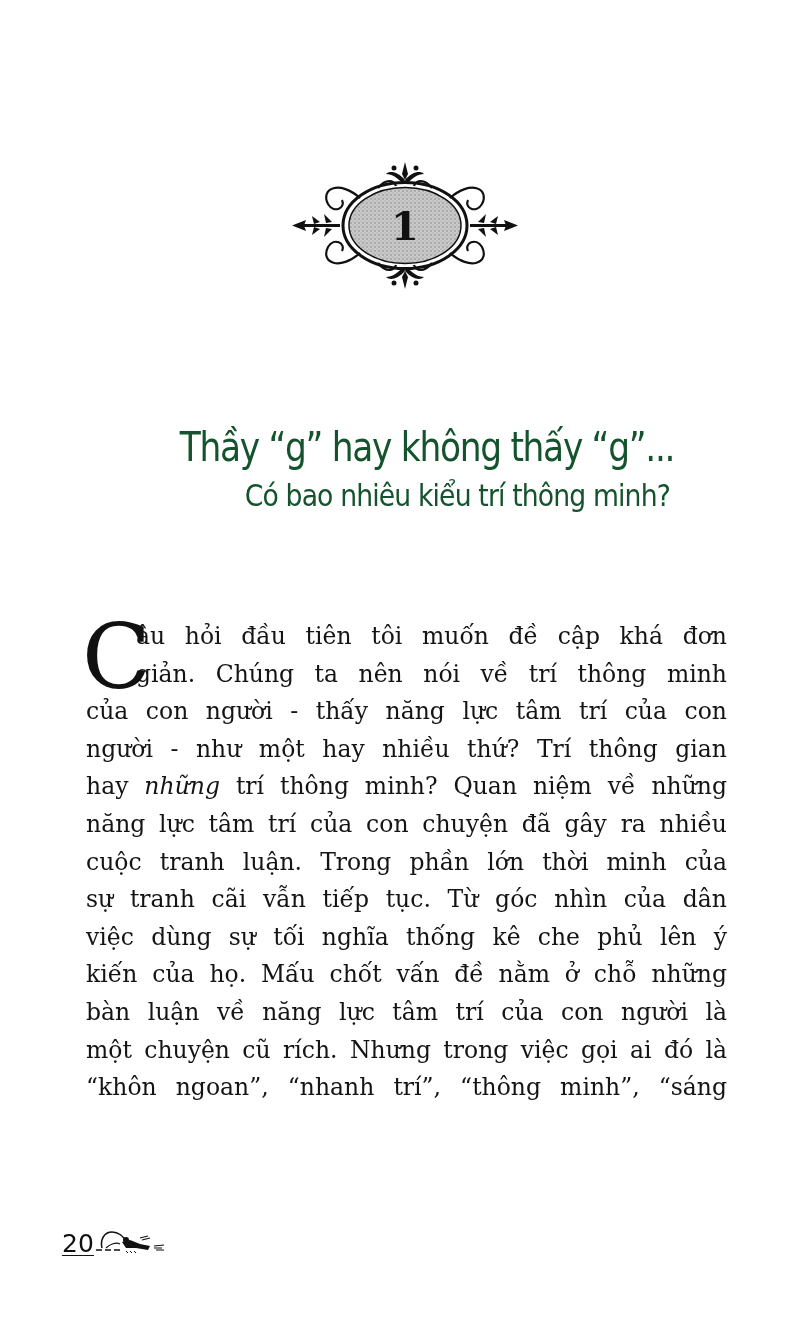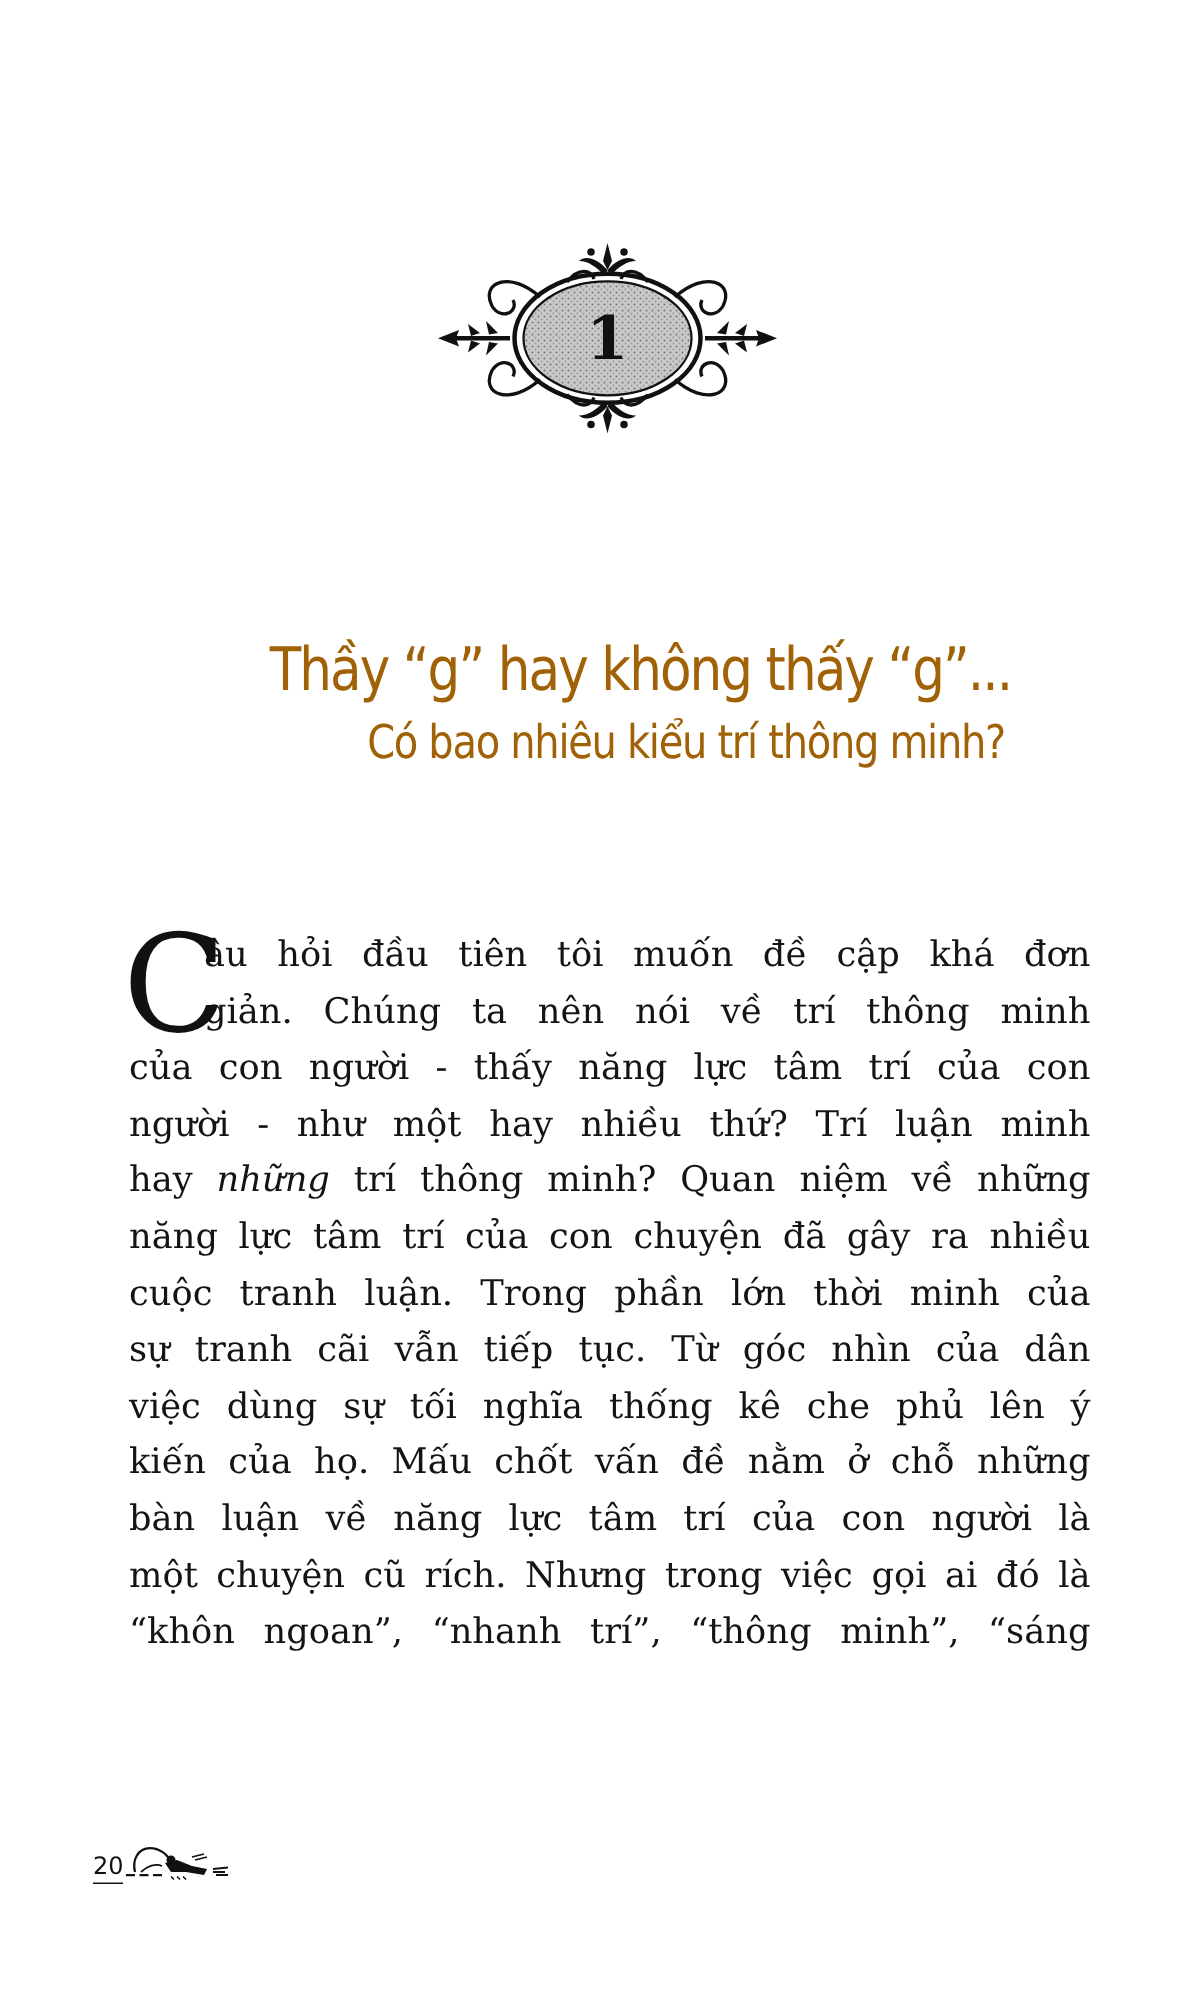--- a/index.html
+++ b/index.html
@@ -33,21 +33,21 @@
       color: #111;
       line-height: 50px;
     }
     .title-block {
       position: absolute;
       left: 100px;
       width: 570px;
       top: 422px;
       text-align: right;
       font-family: "DejaVu Sans", sans-serif;
-      color: #a16207;
+      color: #14532d;
     }
     .title-line1 {
       font-size: 40px;
       letter-spacing: -1.5px;
       line-height: 50px;
       white-space: nowrap;
       transform: scaleX(0.86);
       transform-origin: right center;
     }
     .title-line2 {
@@ -98,21 +98,21 @@
     em { font-style: italic; }
     .footer {
       position: absolute;
       left: 62px;
       top: 1226px;
       display: flex;
       align-items: flex-end;
     }
     .page-number {
       font-family: "DejaVu Sans", sans-serif;
-      font-size: 16px;
+      font-size: 25px;
       color: #111;
       border-bottom: 1.5px solid #111;
       padding-bottom: 1px;
       line-height: 20px;
     }
     .footer-ornament {
       width: 80px;
       height: 30px;
       margin-left: 2px;
     }
@@ -181,21 +181,21 @@
 <div class="title-block">
   <div class="title-line1">Thầy “g” hay không thấy “g”...</div>
   <div class="title-line2">Có bao nhiêu kiểu trí thông minh?</div>
 </div>
 
 <div class="body-text">
   <span class="drop-cap">C</span>
   <span class="line indent"><span class="inner">âu hỏi đầu tiên tôi muốn đề cập khá đơn</span></span>
   <span class="line indent"><span class="inner">giản. Chúng ta nên nói về trí thông minh</span></span>
   <span class="line"><span class="inner">của con người - thấy năng lực tâm trí của con</span></span>
-  <span class="line"><span class="inner">người - như một hay nhiều thứ? Trí luận minh</span></span>
+  <span class="line"><span class="inner">người - như một hay nhiều thứ? Trí thông gian</span></span>
   <span class="line"><span class="inner"><span>hay </span><em>những</em><span> trí thông minh? Quan niệm về những</span></span></span>
   <span class="line"><span class="inner">năng lực tâm trí của con chuyện đã gây ra nhiều</span></span>
   <span class="line"><span class="inner">cuộc tranh luận. Trong phần lớn thời minh của</span></span>
   <span class="line"><span class="inner">sự tranh cãi vẫn tiếp tục. Từ góc nhìn của dân</span></span>
   <span class="line"><span class="inner">việc dùng sự tối nghĩa thống kê che phủ lên ý</span></span>
   <span class="line"><span class="inner">kiến của họ. Mấu chốt vấn đề nằm ở chỗ những</span></span>
   <span class="line"><span class="inner">bàn luận về năng lực tâm trí của con người là</span></span>
   <span class="line"><span class="inner">một chuyện cũ rích. Nhưng trong việc gọi ai đó là</span></span>
   <span class="line"><span class="inner">“khôn ngoan”, “nhanh trí”, “thông minh”, “sáng</span></span>
 </div>

